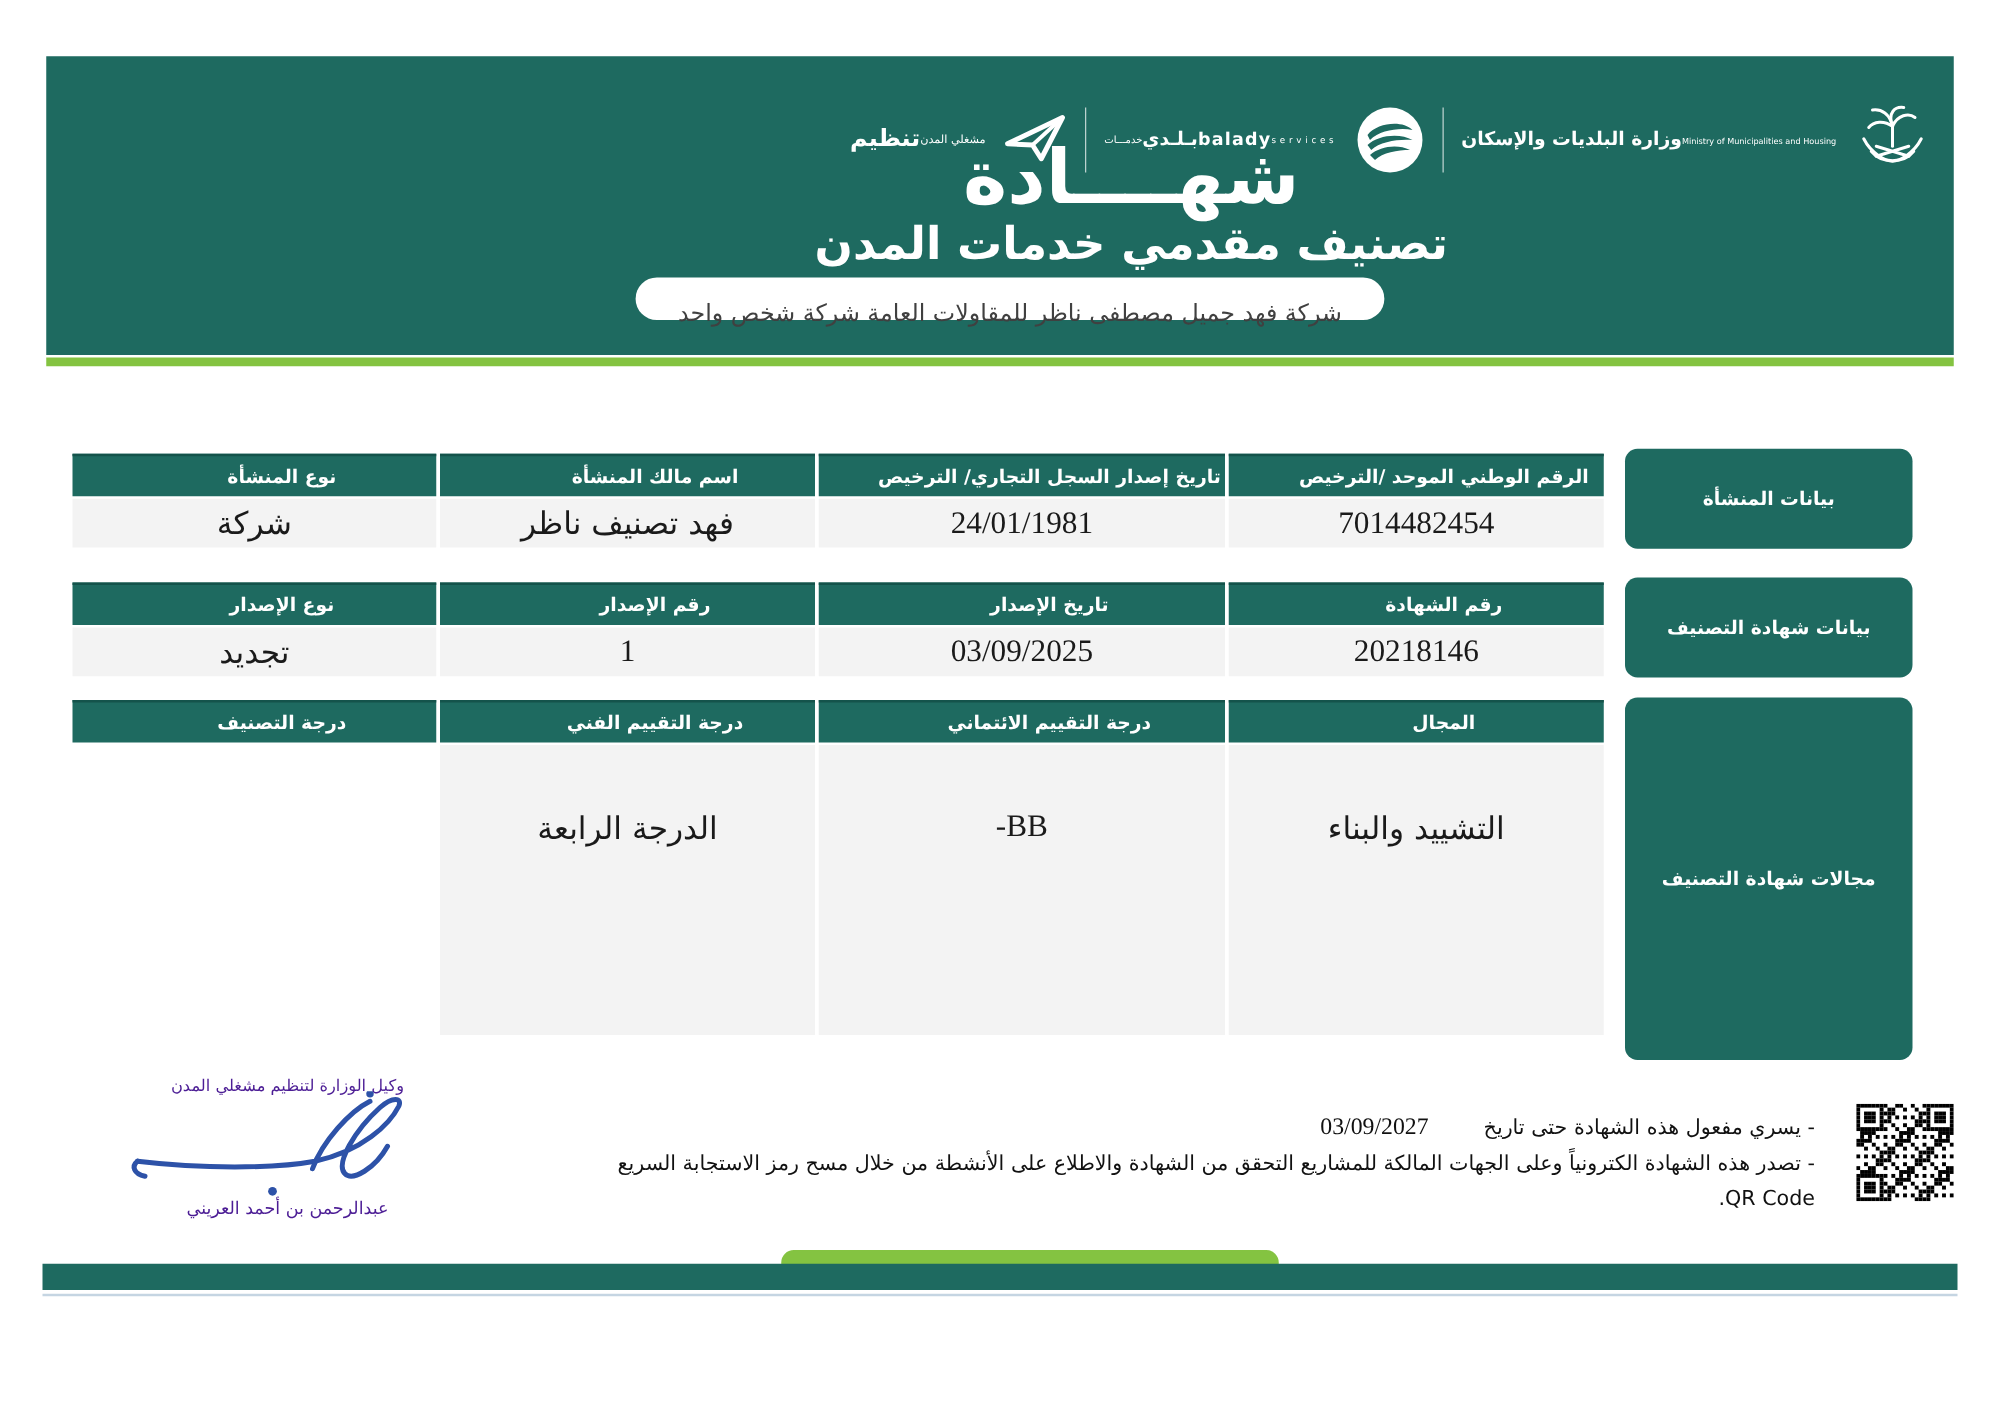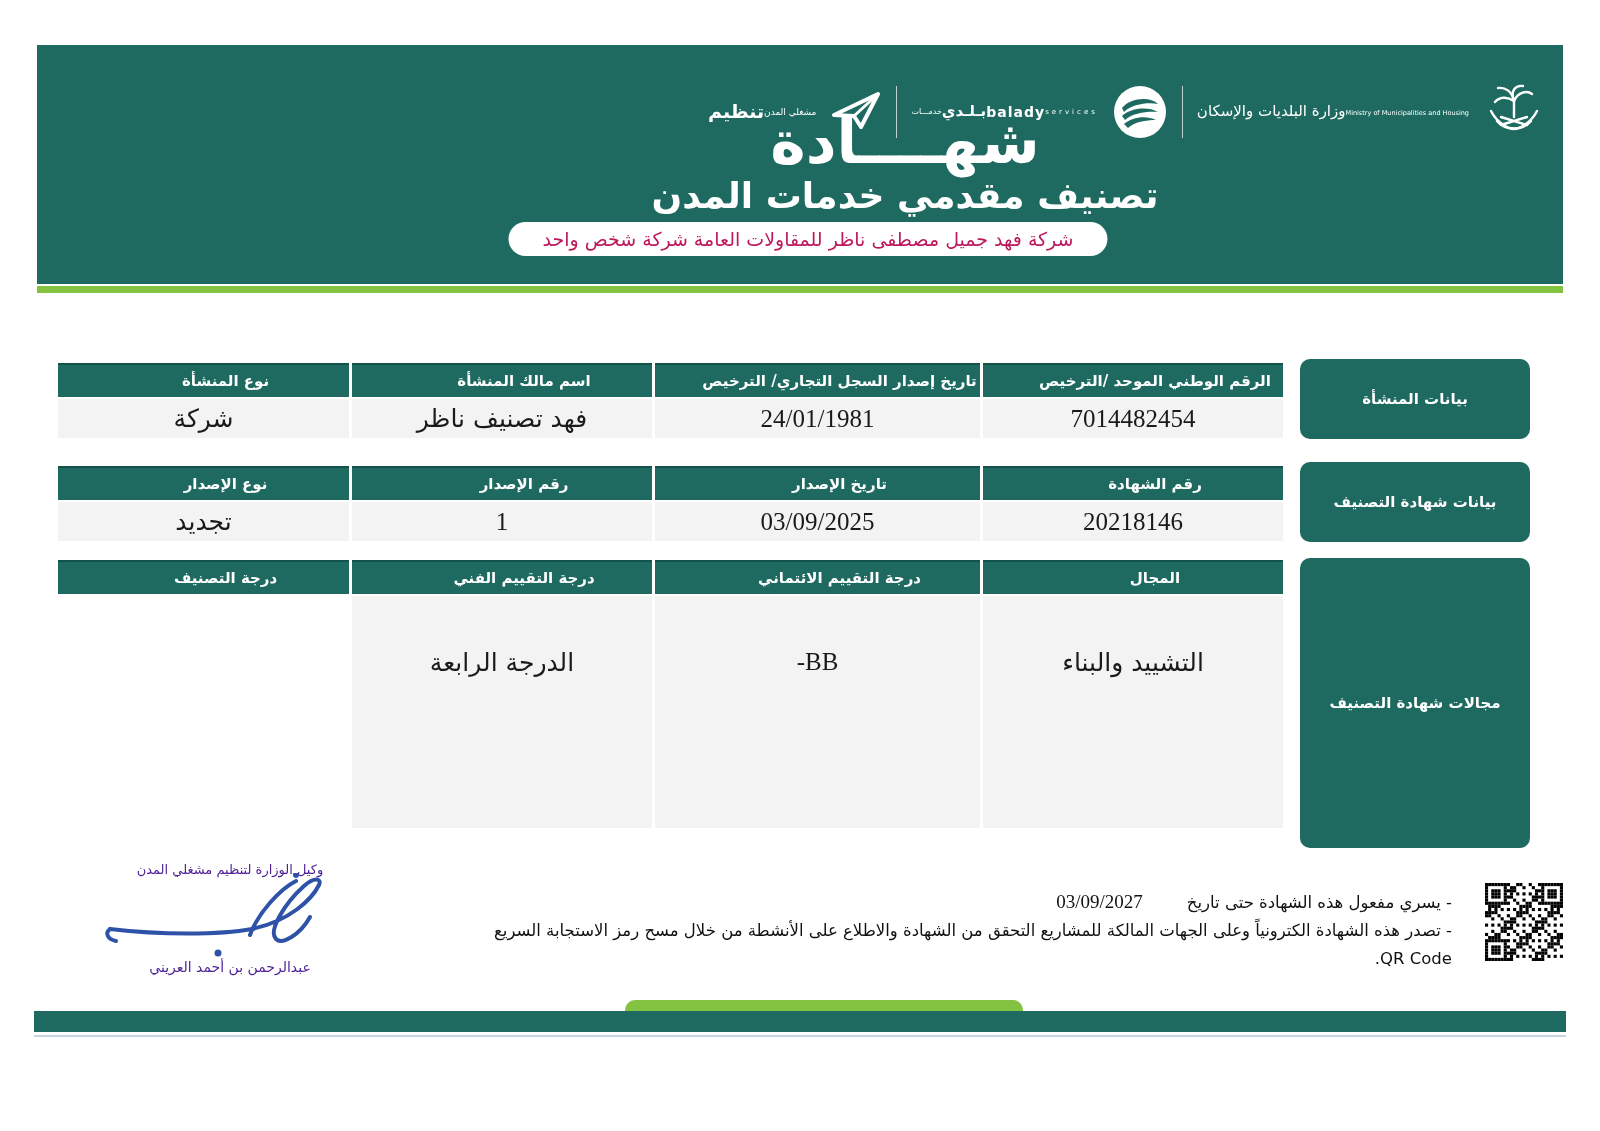--- a/index.html
+++ b/index.html
@@ -26,38 +26,38 @@
   .hdr-subtitle {
     position:absolute; left:868px; top:130px; transform:translateX(-50%);
     color:#ffffff; font-size:36px; font-weight:bold; white-space:nowrap; direction:rtl;
   }
   .hdr-tagline {
     position:absolute; left:868px; top:186px; transform:translateX(-50%);
     color:#fff; font-size:17px; white-space:nowrap; direction:rtl;
   }
   .company-pill {
     position:absolute; left:808px; top:222px; transform:translateX(-50%);
-    background:#fff; color:#be185d; border-radius:20px; height:34px; line-height:34px;
-    padding:0 34px; font-size:19px; white-space:nowrap; direction:rtl;
+    background:#fff; color:#404040; border-radius:20px; height:34px; line-height:34px;
+    padding:12px 34px; font-size:19px; white-space:nowrap; direction:rtl;
   }
 
   
   .logos {
     position:absolute; right:18px; top:28px; height:78px;
     display:flex; align-items:center; gap:14px; direction:ltr; color:#fff;
   }
   .logo-divider { width:1px; height:52px; background:rgba(255,255,255,.7); }
   .logo-stack { display:flex; flex-direction:row; align-items:center; line-height:1.15; }
   .tanzim-ar { font-size:19px; font-weight:bold; }
   .tanzim-sub { font-size:9px; }
   .balady-ar-top { font-size:8px; letter-spacing:2px; }
   .balady-ar { font-size:15px; font-weight:bold; }
   .balady-en { font-size:14px; font-weight:bold; letter-spacing:1px; }
   .balady-sub { font-size:7px; letter-spacing:3px; }
-  .ministry-ar { font-size:15px; font-weight:normal; }
+  .ministry-ar { font-size:15px; font-weight:bold; }
   .ministry-en { font-size:6.5px; margin-top:3px; }
 
   
   .table {
     position:absolute; left:58px; width:1225px; direction:rtl;
     display:grid; grid-template-columns:300px 325px 300px auto;
     column-gap:3px; row-gap:2px;
   }
   .th {
     background:#1E6A60; color:#fff; font-size:15px; font-weight:bold;

